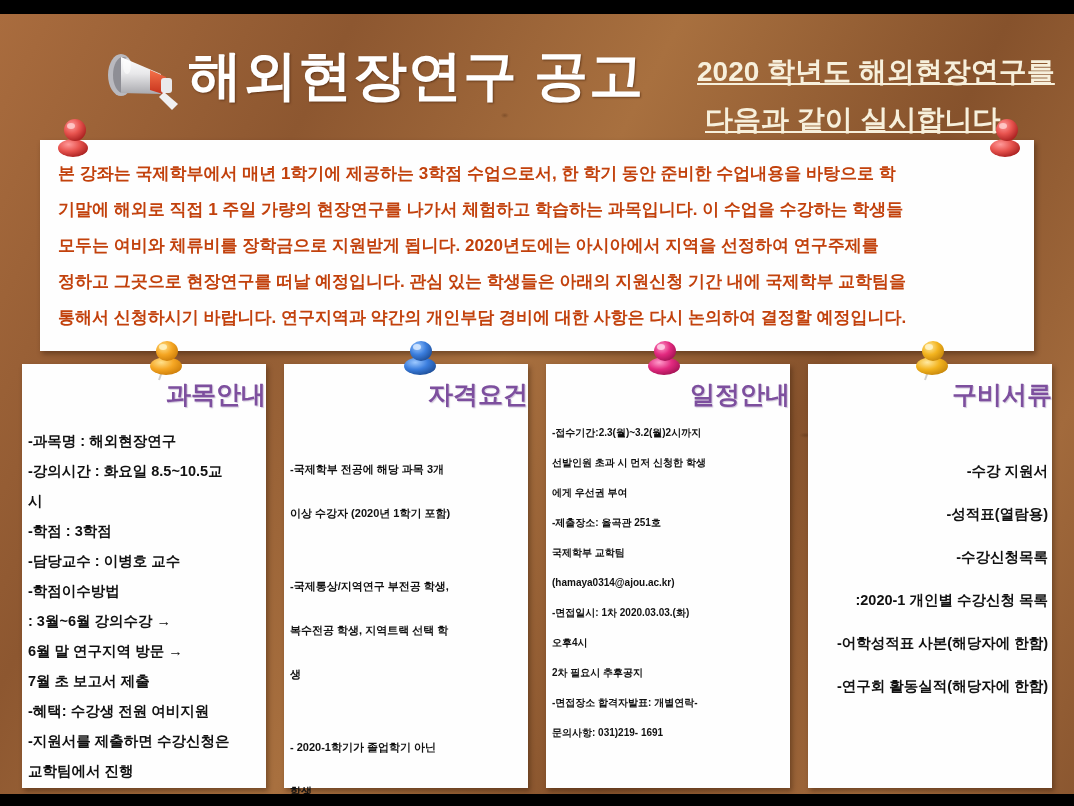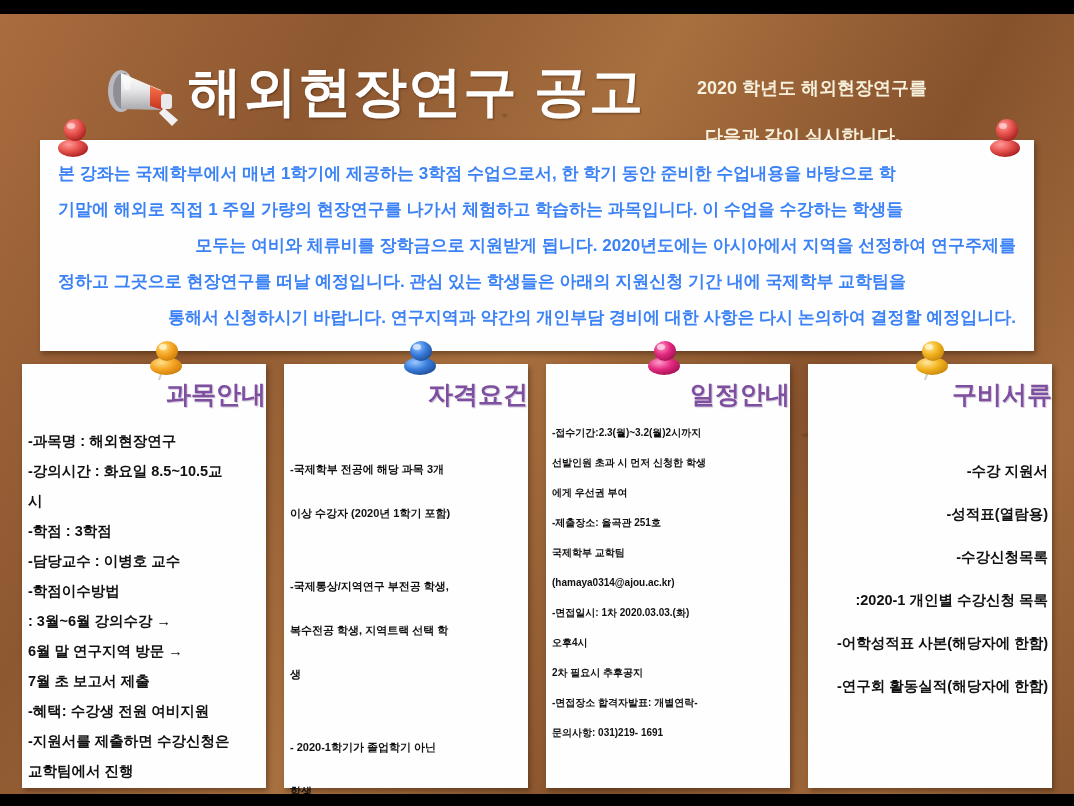--- a/index.html
+++ b/index.html
@@ -22,47 +22,48 @@
       radial-gradient(ellipse 6px 5px at 56% 66%, rgba(255,205,150,.25), transparent 70%),
       radial-gradient(ellipse 9px 4px at 75% 54%, rgba(60,30,10,.28), transparent 70%),
       radial-gradient(ellipse 7px 5px at 91% 73%, rgba(255,210,160,.25), transparent 70%),
       radial-gradient(ellipse 8px 4px at 18% 82%, rgba(60,30,10,.30), transparent 70%),
       radial-gradient(ellipse 10px 5px at 43% 91%, rgba(255,200,150,.22), transparent 70%),
       radial-gradient(ellipse 7px 4px at 68% 86%, rgba(60,30,10,.28), transparent 70%),
       linear-gradient(118deg, #a96c3e 0%, #8d5730 24%, #a8703f 46%, #86522c 68%, #a26a3c 86%, #8b5730 100%);
     overflow:hidden;
   }
   
-  #header{position:absolute;left:0;top:0;width:1074px;height:118px;margin-top:16px;}
+  #header{position:absolute;left:0;top:0;width:1074px;height:118px;}
   #megaphone{position:absolute;left:104px;top:36px;width:86px;height:62px;}
   #title{
     position:absolute;left:188px;top:26px;
     font-size:54px;font-weight:bold;color:#ffffff;
     letter-spacing:1px;white-space:nowrap;
     text-shadow:1px 1px 2px rgba(60,25,5,.55);
   }
   #subtitle{
     position:absolute;left:697px;top:34px;width:330px;
-    font-size:18px;font-weight:bold;color:#f7f0dc;
+    font-size:28px;font-weight:bold;color:#f7f0dc;
     line-height:48px;
+    text-decoration:underline;
   }
   #subtitle span{display:block;white-space:nowrap;}
   #subtitle .l2{padding-left:8px;}
   
   #desc-panel{
     position:absolute;left:40px;top:126px;width:994px;height:211px;
     background:#fefefe;
     box-shadow:2px 3px 5px rgba(40,18,4,.40);
   }
   #desc-text{
     position:absolute;left:18px;top:16px;width:958px;
-    font-size:17px;font-weight:bold;color:#3b82f6;line-height:36px;
+    font-size:17px;font-weight:bold;color:#c2410c;line-height:36px;
   }
   #desc-text p{margin:0;white-space:nowrap;}
-  #desc-text p.c{text-align:right;}
+  #desc-text p.c{text-align:left;}
   
   #columns{position:absolute;left:22px;top:350px;width:1030px;height:424px;
            display:flex;gap:18px;}
   .col{
     position:relative;
     background:#fefefe;
     box-shadow:2px 3px 5px rgba(40,18,4,.40);
     width:245px;height:424px;
   }
   .col-head{

